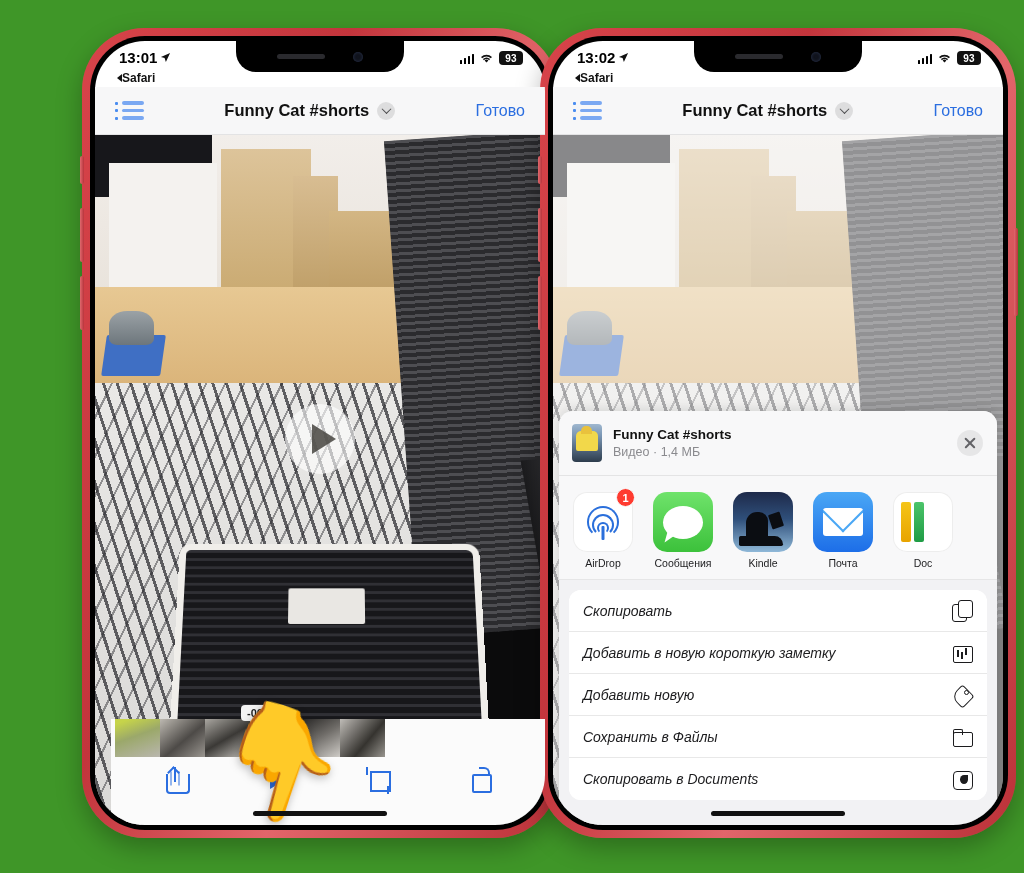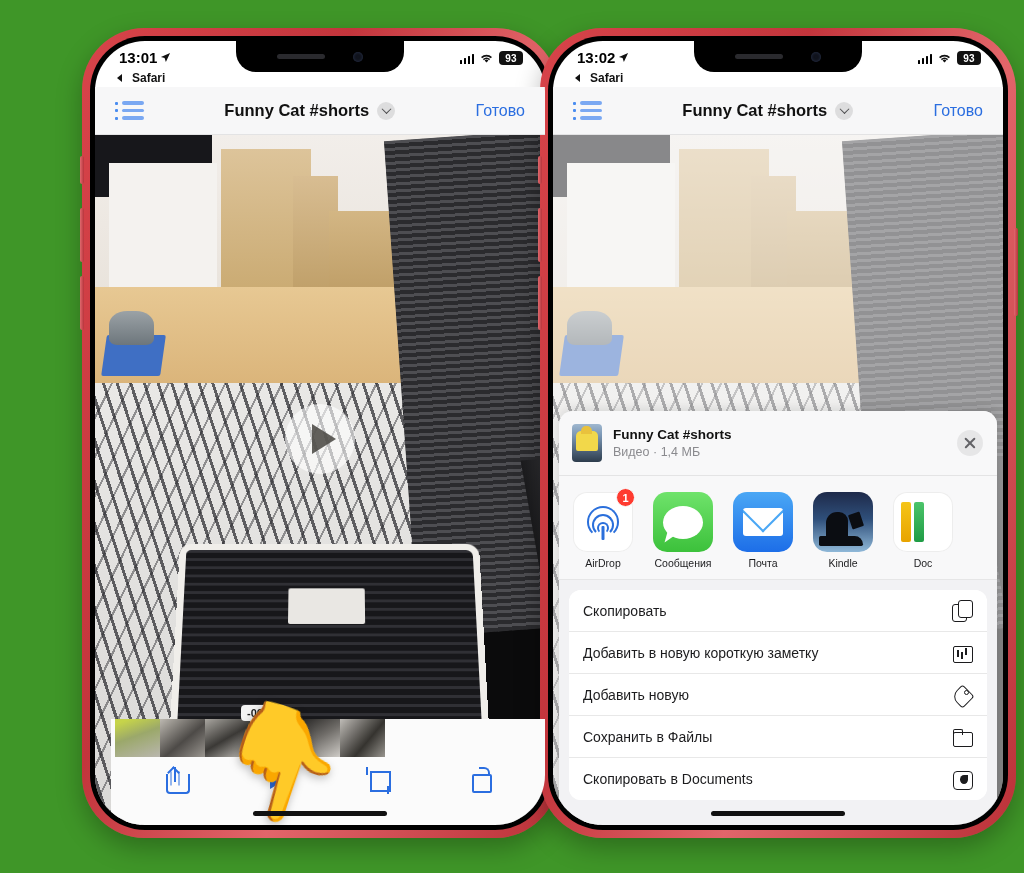--- a/index.html
+++ b/index.html
@@ -82,21 +82,21 @@
   .sig i:nth-child(3){height:8px}.sig i:nth-child(4){height:10px}
   .batt {
     background: #111; color: #fff; border-radius: 4px;
     font-size: 10px; font-weight: bold;
     padding: 1.5px 4px 1.5px 4px; min-width: 24px; text-align: center;
     letter-spacing: .2px;
   }
   .backlink {
     position: absolute; top: 30px; left: 22px; z-index: 36;
     font-size: 12px; font-weight: bold; color: #111;
-    display: flex; align-items: center; gap: 10px;
+    display: flex; align-items: center; gap: 0;
   }
   .backlink .tri {
     width:0;height:0;border-top:4px solid transparent;border-bottom:4px solid transparent;
     border-right:5px solid #111;
   }
 
   
   .navbar {
     position: absolute; top: 46px; left: 0; right: 0; height: 48px;
     background: #f7f7f8; z-index: 30;
@@ -395,20 +395,21 @@
   .ic-docs::before { content:""; position:absolute; left:8px; top:10px; width:10px; height:40px;
                      background:linear-gradient(180deg,#f5c518,#e8a400); border-radius:2px; }
   .ic-docs::after  { content:""; position:absolute; left:21px; top:10px; width:10px; height:40px;
                      background:linear-gradient(180deg,#4cc46a,#1f9c45); border-radius:2px; }
 
   .actions {
     margin: 10px 10px 0 10px;
     background: #fff;
     border-radius: 12px;
     overflow: hidden;
+    font-style: italic;
   }
   .action-row {
     position: relative;
     display: flex; align-items: center; justify-content: space-between;
     height: 42px; padding: 0 14px;
     font-size: 14px; color: #1c1c1e;
     border-bottom: 1px solid rgba(0,0,0,.09);
     background: #fff;
   }
   .action-row:last-child { border-bottom: none; }
@@ -707,34 +708,34 @@
             <div class="badge">1</div>
             <div class="app-label">AirDrop</div>
           </div>
           <div class="app">
             <div class="app-icon ic-msg">
                 <div class="bubble"></div>
               </div>
             <div class="app-label">Сообщения</div>
           </div>
           <div class="app">
-            <div class="app-icon ic-mail">
-                <div class="envelope"></div>
-              </div>
-            <div class="app-label">Почта</div>
-          </div>
-          <div class="app">
             <div class="app-icon ic-kindle">
               <div class="kd-fig"></div>
                 <div class="kd-leg"></div>
                 <div class="kd-book"></div>
             </div>
             <div class="app-label">Kindle</div>
           </div>
           <div class="app">
+            <div class="app-icon ic-mail">
+                <div class="envelope"></div>
+              </div>
+            <div class="app-label">Почта</div>
+          </div>
+          <div class="app">
             <div class="app-icon ic-docs"></div>
             <div class="app-label">Doc</div>
           </div>
         </div>
 
         <div class="actions">
           <div class="action-row">
             <span>Скопировать</span>
             <span class="act-ic ic-copy"></span>
           </div>

